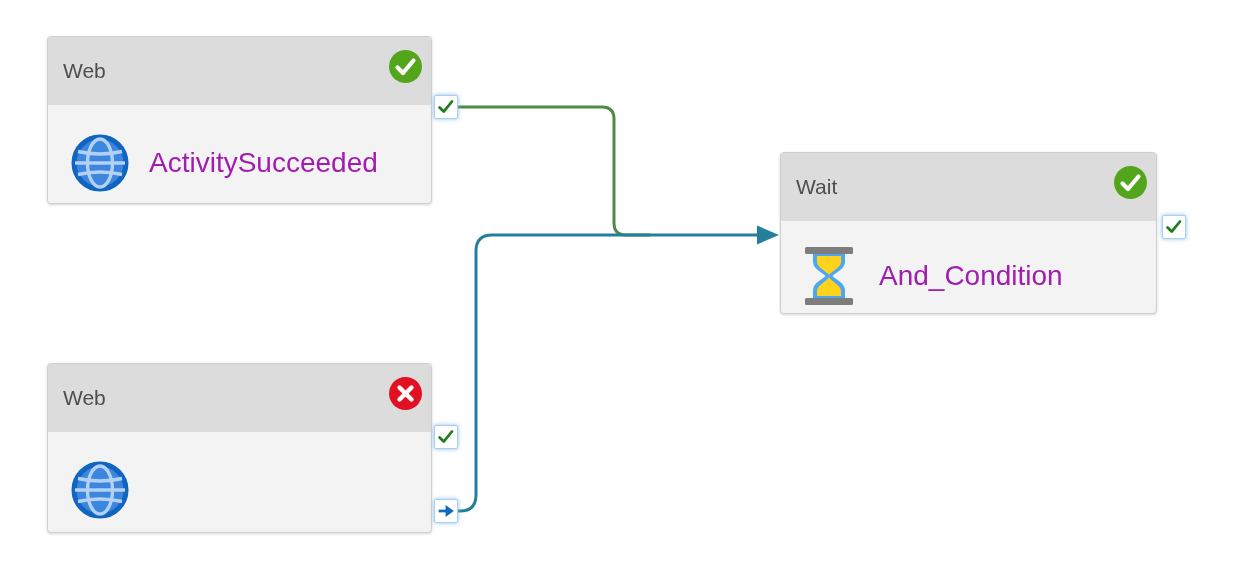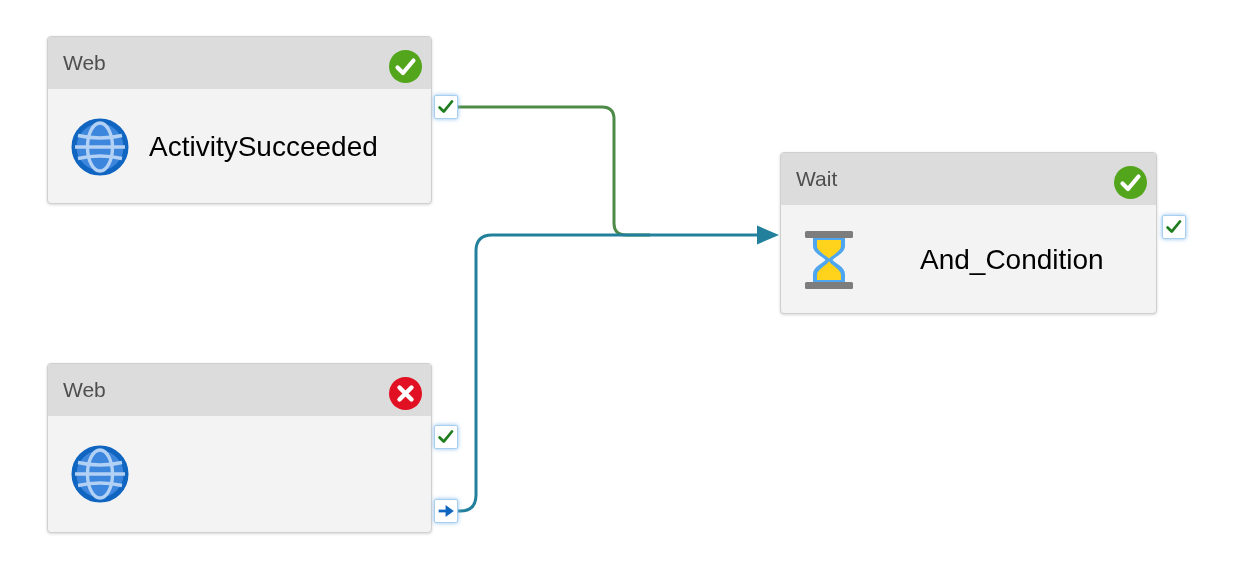--- a/index.html
+++ b/index.html
@@ -2,29 +2,29 @@
 <html><head>
 <meta charset="utf-8">
 <style>
   html,body{margin:0;padding:0;background:#ffffff;font-family:"Liberation Sans",sans-serif;}
   .canvas{position:relative;width:1245px;height:568px;background:#ffffff;overflow:hidden;}
 
   .wires{position:absolute;left:0;top:0;width:1245px;height:568px;z-index:1;}
 
   .node{position:absolute;z-index:2;background:#f3f3f3;border:1px solid #cfcfcf;border-radius:4px;
         box-shadow:0 1px 3px rgba(0,0,0,0.16);box-sizing:border-box;overflow:hidden;}
-  .node-header{position:relative;height:52px;background:#dcdcdc;display:flex;align-items:center;
+  .node-header{position:relative;height:68px;background:#dcdcdc;display:flex;align-items:center;
         padding:0 16px 0 15px;box-sizing:border-box;}
   .node-type{font-size:21px;color:#4e4e4e;}
   .badge{position:absolute;right:9px;top:13px;width:33px;height:33px;}
   .node-body{display:flex;align-items:center;padding-left:23px;box-sizing:border-box;}
   .node1 .node-body,.node2 .node-body{height:115px;}
-  .node3 .node-body{height:109px;gap:41px;}
+  .node3 .node-body{height:109px;}
   .node-icon{flex:0 0 auto;display:flex;align-items:center;}
-  .node-name{font-size:28px;color:#000000;white-space:nowrap;}
+  .node-name{font-size:28px;color:#a21caf;white-space:nowrap;}
   .globe-gap{margin-left:20px;}
   .hourglass-gap{margin-left:25px;}
 
   .node1{left:47px;top:36px;width:385px;height:168px;}
   .node2{left:47px;top:363px;width:385px;height:170px;}
   .node3{left:780px;top:152px;width:377px;height:162px;}
 
   .port{position:absolute;z-index:3;width:24px;height:24px;background:#ffffff;
         border:1px solid #a9cfee;border-radius:2px;box-sizing:border-box;
         box-shadow:0 0 4px rgba(130,185,240,0.9);display:flex;align-items:center;justify-content:center;}

